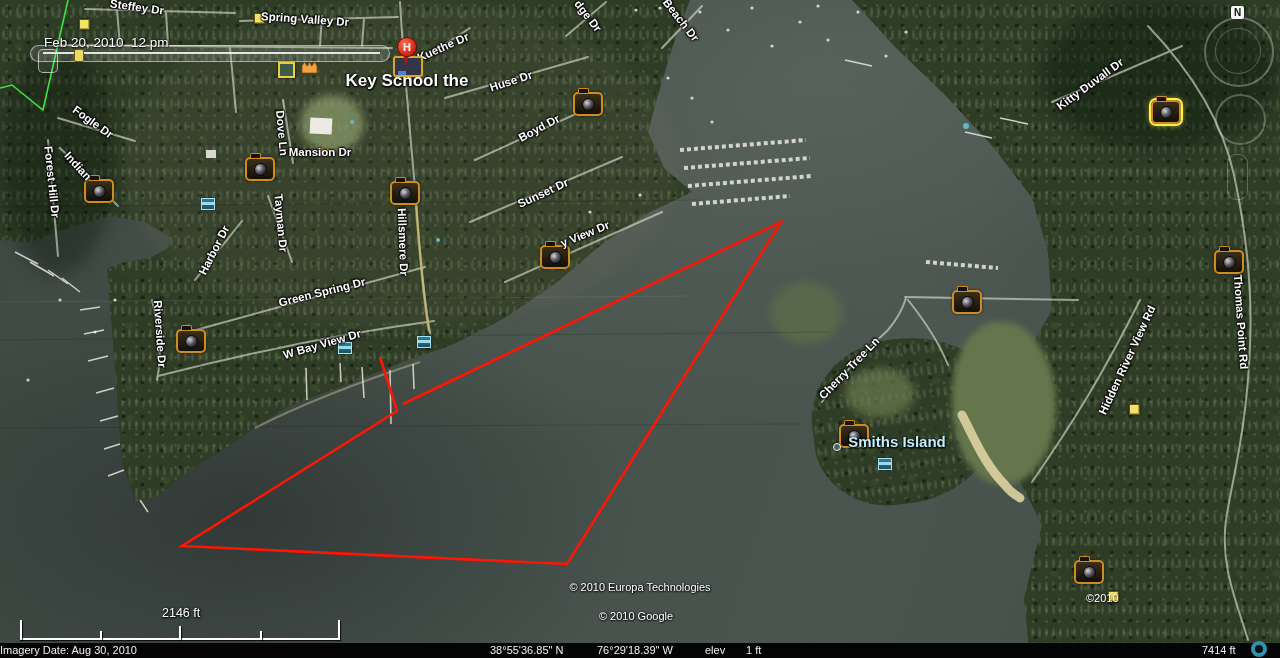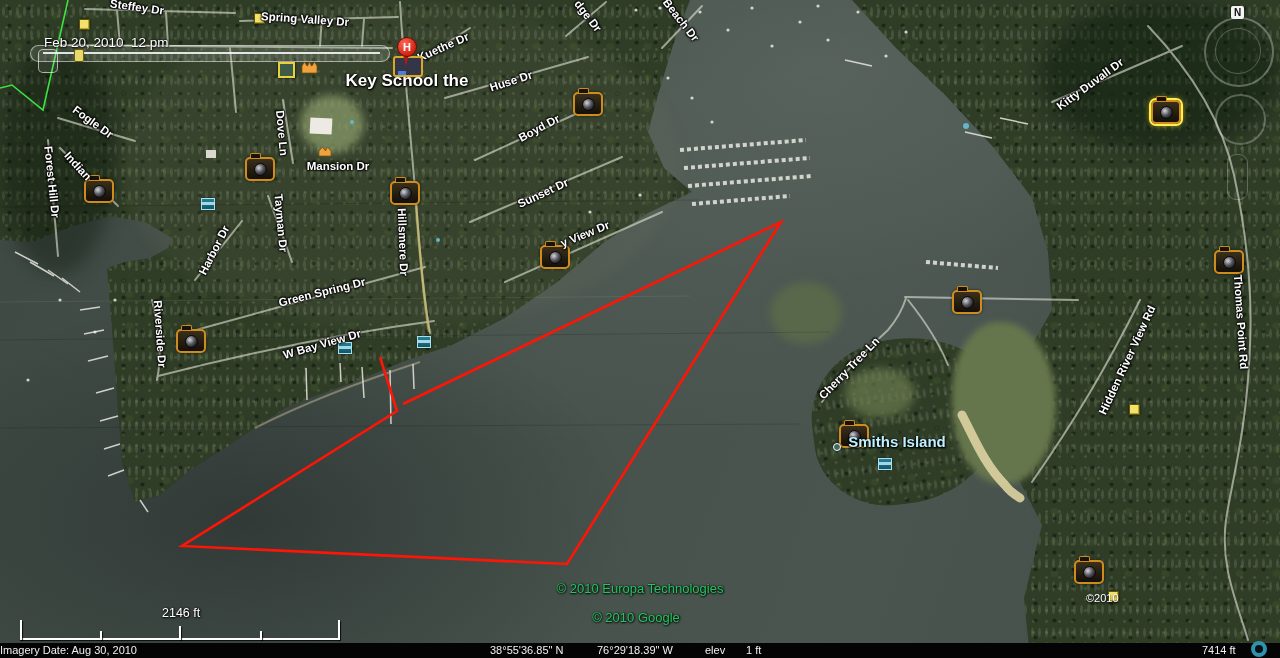--- a/index.html
+++ b/index.html
@@ -89,21 +89,21 @@
   .nav-look{left:1215px;top:94px;width:47px;height:47px;border:2px solid rgba(255,255,255,.26);}
   .nav-zoom{position:absolute;left:1227px;top:154px;width:19px;height:44px;z-index:10;
     border:1.5px solid rgba(255,255,255,.24);border-radius:9px;}
   .nav-n{position:absolute;left:1231px;top:6px;width:13px;height:13px;z-index:11;background:#f4f4f4;
     border-radius:2px;color:#111;font-size:10px;font-weight:bold;text-align:center;line-height:13px;
     box-shadow:0 0 2px rgba(0,0,0,.6);}
   .scalebar{position:absolute;left:20px;top:606px;width:320px;height:34px;z-index:10;}
   .sb-label{position:absolute;left:142px;top:0;color:#fff;font-size:12.5px;text-shadow:0 1px 2px #000,1px 0 2px #000;}
   .sb-line{position:absolute;left:0;bottom:0;width:320px;height:2px;background:#fff;box-shadow:0 1px 1px rgba(0,0,0,.8);}
   .sb-t{position:absolute;bottom:0;width:2px;background:#fff;box-shadow:1px 1px 1px rgba(0,0,0,.8);}
-  .cpy{position:absolute;z-index:10;color:#22c55e;font-size:13px;transform:translateX(-50%);
+  .cpy{position:absolute;z-index:10;color:#ffffff;font-size:11px;transform:translateX(-50%);
     text-shadow:0 1px 2px #000,1px 0 2px #000;}
   .glogo{position:absolute;left:1128px;top:564px;z-index:10;color:#fff;
     font-family:"Liberation Serif",serif;font-size:43px;font-weight:600;letter-spacing:-2px;
     text-shadow:0 1px 3px rgba(0,0,0,.55);}
   .glogo sup{font-size:11px;letter-spacing:0;vertical-align:18px;}
   .wm{position:absolute;left:1086px;top:592px;z-index:10;color:#fff;font-size:11px;text-shadow:0 1px 2px #000;}
   .statusbar{position:absolute;left:0;bottom:0;width:1280px;height:15px;background:#040404;z-index:12;
     color:#f0f0f0;font-size:11px;}
   .statusbar span{position:absolute;top:1px;white-space:pre;}
   .stream{position:absolute;left:1251px;top:641px;width:8px;height:8px;border:4px solid #2f93b0;
@@ -271,21 +271,21 @@
       <div class="street-label" style="left: 305px; top: 19px; transform: translate(-50%, -50%) rotate(4deg);">Spring Valley Dr</div>
       <div class="street-label" style="left: 93px; top: 122px; transform: translate(-50%, -50%) rotate(36deg);">Fogle Dr</div>
       <div class="street-label" style="left: 52px; top: 182px; transform: translate(-50%, -50%) rotate(84deg);">Forest Hill Dr</div>
       <div class="street-label" style="left: 78px; top: 166px; transform: translate(-50%, -50%) rotate(48deg);">Indian</div>
       <div class="street-label" style="left: 282px; top: 133px; transform: translate(-50%, -50%) rotate(85deg);">Dove Ln</div>
       <div class="street-label" style="left: 443px; top: 47px; transform: translate(-50%, -50%) rotate(-24deg);">Kuethe Dr</div>
       <div class="street-label" style="left: 511px; top: 81px; transform: translate(-50%, -50%) rotate(-18deg);">Huse Dr</div>
       <div class="street-label" style="left: 539px; top: 128px; transform: translate(-50%, -50%) rotate(-28deg);">Boyd Dr</div>
       <div class="street-label" style="left: 543px; top: 193px; transform: translate(-50%, -50%) rotate(-25deg);">Sunset Dr</div>
       <div class="street-label" style="left: 585px; top: 234px; transform: translate(-50%, -50%) rotate(-22deg);">y View Dr</div>
-      <div class="street-label" style="left: 320px; top: 166px; transform: translate(-50%, -50%) rotate(0deg); padding-left: 36px;">Mansion Dr</div>
+      <div class="street-label" style="left: 320px; top: 152px; transform: translate(-50%, -50%) rotate(0deg);">Mansion Dr</div>
       <div class="street-label" style="left: 281px; top: 223px; transform: translate(-50%, -50%) rotate(85deg);">Tayman Dr</div>
       <div class="street-label" style="left: 214px; top: 250px; transform: translate(-50%, -50%) rotate(-63deg);">Harbor Dr</div>
       <div class="street-label" style="left: 322px; top: 292px; transform: translate(-50%, -50%) rotate(-14deg);">Green Spring Dr</div>
       <div class="street-label" style="left: 403px; top: 242px; transform: translate(-50%, -50%) rotate(88deg);">Hillsmere Dr</div>
       <div class="street-label" style="left: 160px; top: 334px; transform: translate(-50%, -50%) rotate(86deg);">Riverside Dr</div>
       <div class="street-label" style="left: 322px; top: 344px; transform: translate(-50%, -50%) rotate(-16deg);">W Bay View Dr</div>
       <div class="street-label" style="left: 588px; top: 16px; transform: translate(-50%, -50%) rotate(52deg);">dge Dr</div>
       <div class="street-label" style="left: 681px; top: 20px; transform: translate(-50%, -50%) rotate(52deg);">Beach Dr</div>
       <div class="street-label" style="left: 1090px; top: 84px; transform: translate(-50%, -50%) rotate(-36deg);">Kitty Duvall Dr</div>
       <div class="street-label" style="left: 1241px; top: 322px; transform: translate(-50%, -50%) rotate(86deg);">Thomas Point Rd</div>

